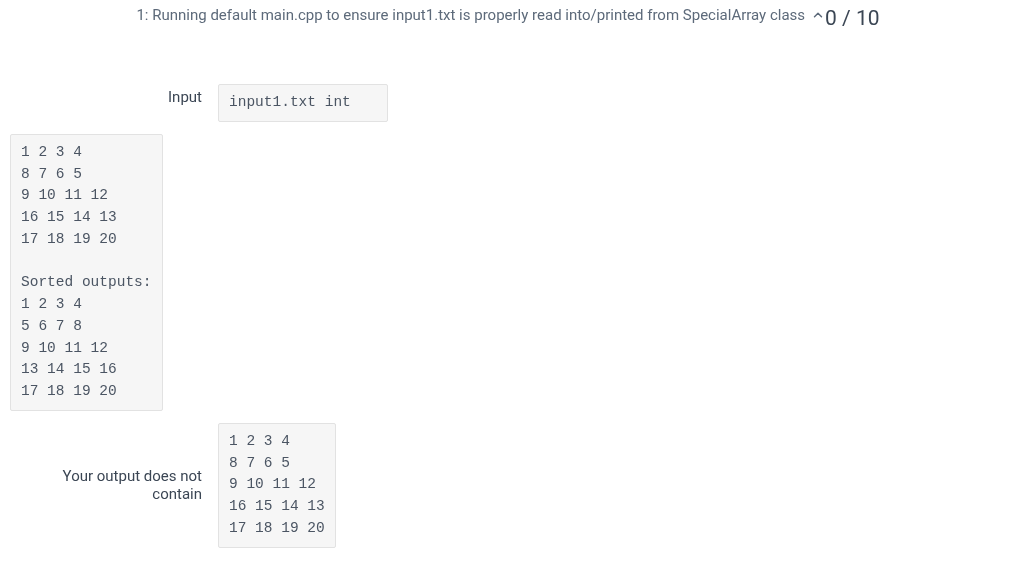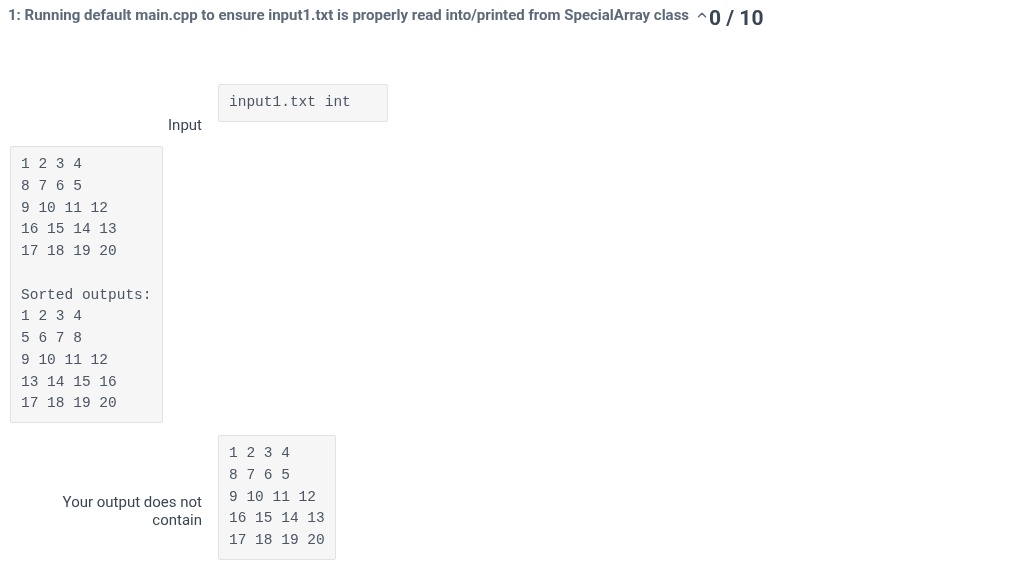--- a/index.html
+++ b/index.html
@@ -11,24 +11,23 @@
       font-family: -apple-system, BlinkMacSystemFont, "Segoe UI", Roboto, Helvetica, Arial, sans-serif;
       background: #ffffff;
       color: #576271;
       font-size: 14px;
       width: 1024px;
       height: 583px;
       overflow: hidden;
     }
     .header {
       display: flex;
-      justify-content: flex-start;
+      justify-content: center;
       align-items: flex-start;
       padding: 6px 10px 14px 8px;
-      font-weight: bold;
     }
     .header-left {
       display: flex;
       align-items: center;
       gap: 6px;
       color: #5d6a7a;
       font-size: 15px;
     }
     .header-title {
       color: #5d6a7a;
@@ -55,21 +54,20 @@
       align-items: flex-start;
       margin-bottom: 12px;
     }
     .label-col {
       width: 208px;
       text-align: right;
       padding-right: 16px;
       color: #3b4654;
       font-size: 15px;
       padding-top: 4px;
-      margin-top: 28px;
     }
     .label-col.center {
       align-self: center;
       padding-top: 0;
     }
     .value-col {
       flex: 0 0 auto;
     }
     .code-box {
       background: #f6f6f6;

